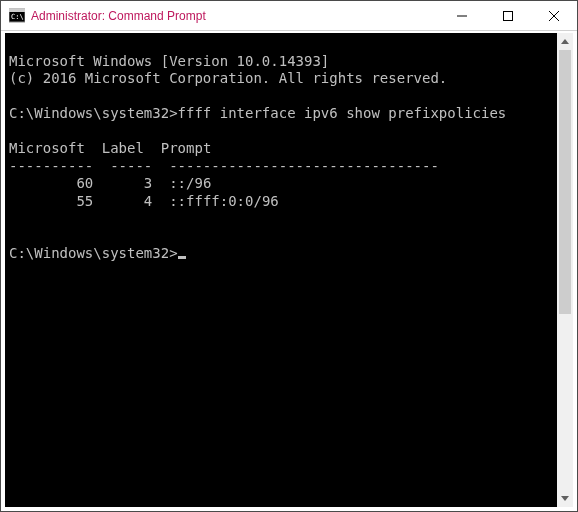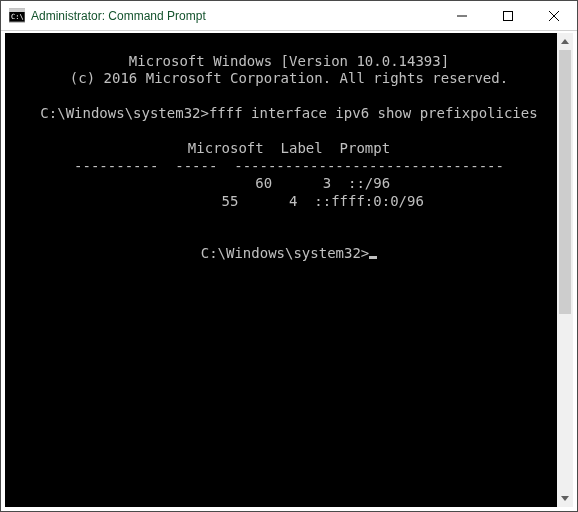--- a/index.html
+++ b/index.html
@@ -31,21 +31,21 @@
   .titlebar-icon {
     width: 16px;
     height: 16px;
     margin: 0 6px 0 8px;
     display: inline-flex;
     align-items: center;
     justify-content: center;
   }
   .titlebar-title {
     font-size: 12px;
-    color: #14532d;
+    color: #be185d;
     flex: 0 0 auto;
   }
   .titlebar-spacer { flex: 1; }
   .win-btn {
     width: 46px;
     height: 30px;
     display: flex;
     align-items: center;
     justify-content: center;
     color: #000;
@@ -85,21 +85,21 @@
   }
   .scroll-track { flex: 1; background: #f0f0f0; position: relative; }
   .scroll-thumb {
     position: absolute;
     top: 0;
     left: 2px;
     right: 2px;
     height: 60%;
     background: #cdcdcd;
   }
-  .row { display: block; text-align: center; }
+  .row { display: block; }
   .cursor {
     display: inline-block;
     width: 8px;
     height: 3px;
     background: #c0c0c0;
     vertical-align: baseline;
     margin-bottom: -1px;
     animation: blink 1s steps(1) infinite;
   }
   @keyframes blink { 50% { opacity: 0; } }

